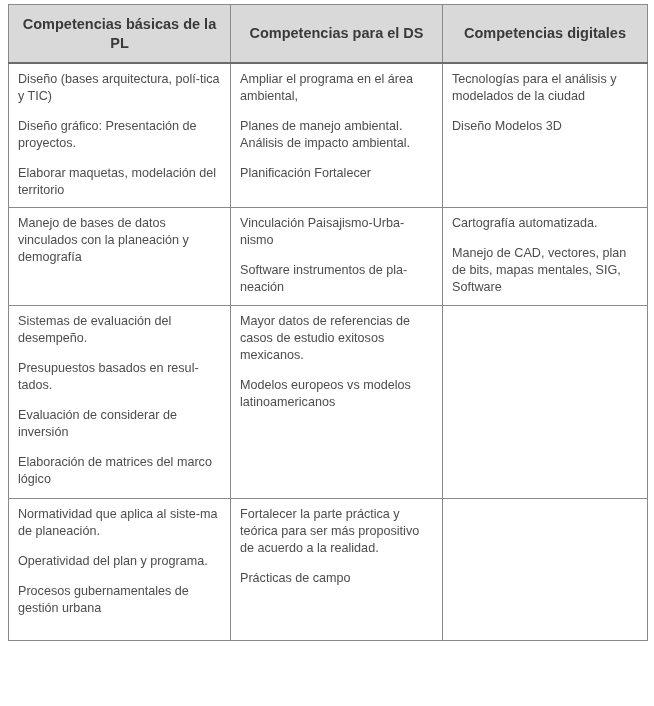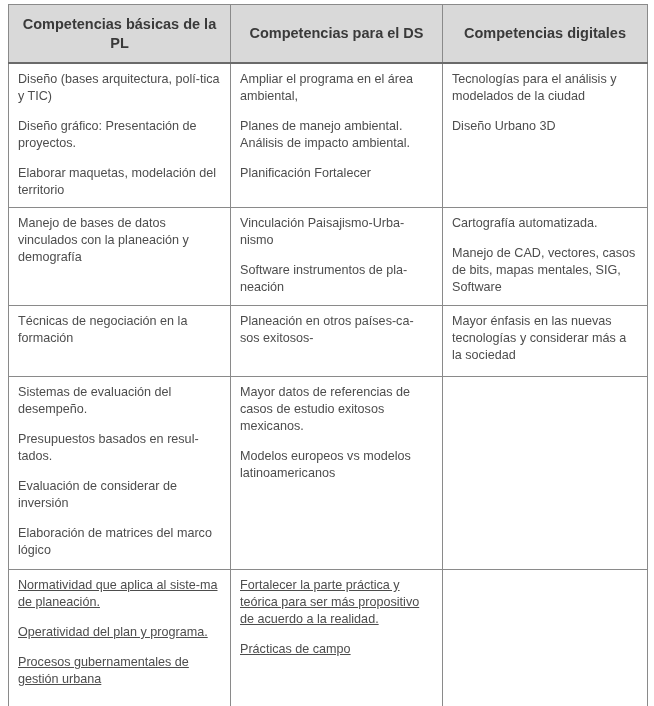--- a/index.html
+++ b/index.html
@@ -53,21 +53,21 @@
   td p {
     margin: 0 0 13px 0;
   }
   td p:last-child {
     margin-bottom: 0;
   }
   tr.r1 td { height: 128px; }
   tr.r2 td { height: 82px; }
   tr.r3 td { height: 55px; }
   tr.r4 td { height: 177px; }
-  tr.r5 td { height: 126px; text-decoration: underline; }
+  tr.r5 td { height: 126px; }
 </style>
 </head>
 <body>
 
 <div class="wrap">
   <table class="comp">
     <colgroup>
       <col class="c1">
         <col class="c2">
         <col class="c3">
@@ -87,49 +87,38 @@
           <p>Diseño gráfico: Presentación de proyectos.</p>
           <p>Elaborar maquetas, modelación del territorio</p>
         </td>
         <td>
           <p>Ampliar el programa en el área ambiental,</p>
           <p>Planes de manejo ambiental. Análisis de impacto ambiental.</p>
           <p>Planificación Fortalecer</p>
         </td>
         <td>
           <p>Tecnologías para el análisis y modelados de la ciudad</p>
-          <p>Diseño Urbano 3D</p>
+          <p>Diseño Modelos 3D</p>
         </td>
       </tr>
 
       <tr class="r2">
         <td>
           <p>Manejo de bases de datos vinculados con la planeación y demografía</p>
         </td>
         <td>
           <p>Vinculación Paisajismo-Urba-nismo</p>
           <p>Software instrumentos de pla-neación</p>
         </td>
         <td>
           <p>Cartografía automatizada.</p>
-          <p>Manejo de CAD, vectores, casos de bits, mapas mentales, SIG, Software</p>
+          <p>Manejo de CAD, vectores, plan de bits, mapas mentales, SIG, Software</p>
         </td>
       </tr>
 
-      <tr class="r3">
-        <td>
-          <p>Técnicas de negociación en la formación</p>
-        </td>
-        <td>
-          <p>Planeación en otros países-ca-sos exitosos-</p>
-        </td>
-        <td>
-          <p>Mayor énfasis en las nuevas tecnologías y considerar más a la sociedad</p>
-        </td>
-      </tr>
 
       <tr class="r4">
         <td>
           <p>Sistemas de evaluación del desempeño.</p>
           <p>Presupuestos  basados en resul-tados.</p>
           <p>Evaluación de considerar de inversión</p>
           <p>Elaboración de matrices del marco lógico</p>
         </td>
         <td>
           <p>Mayor datos de referencias de casos de estudio exitosos mexicanos.</p>

